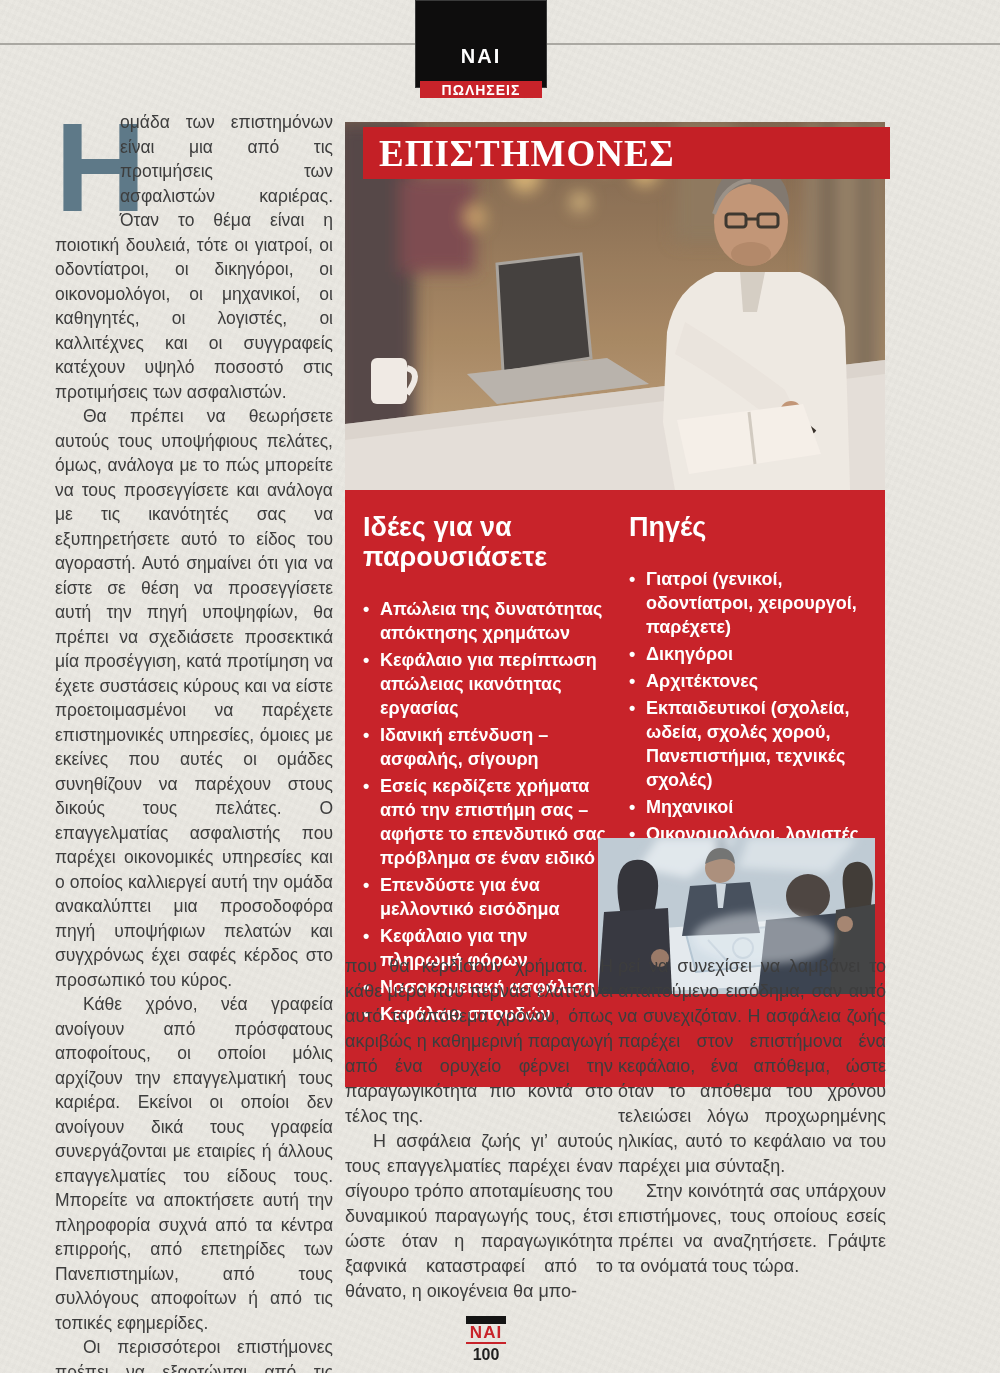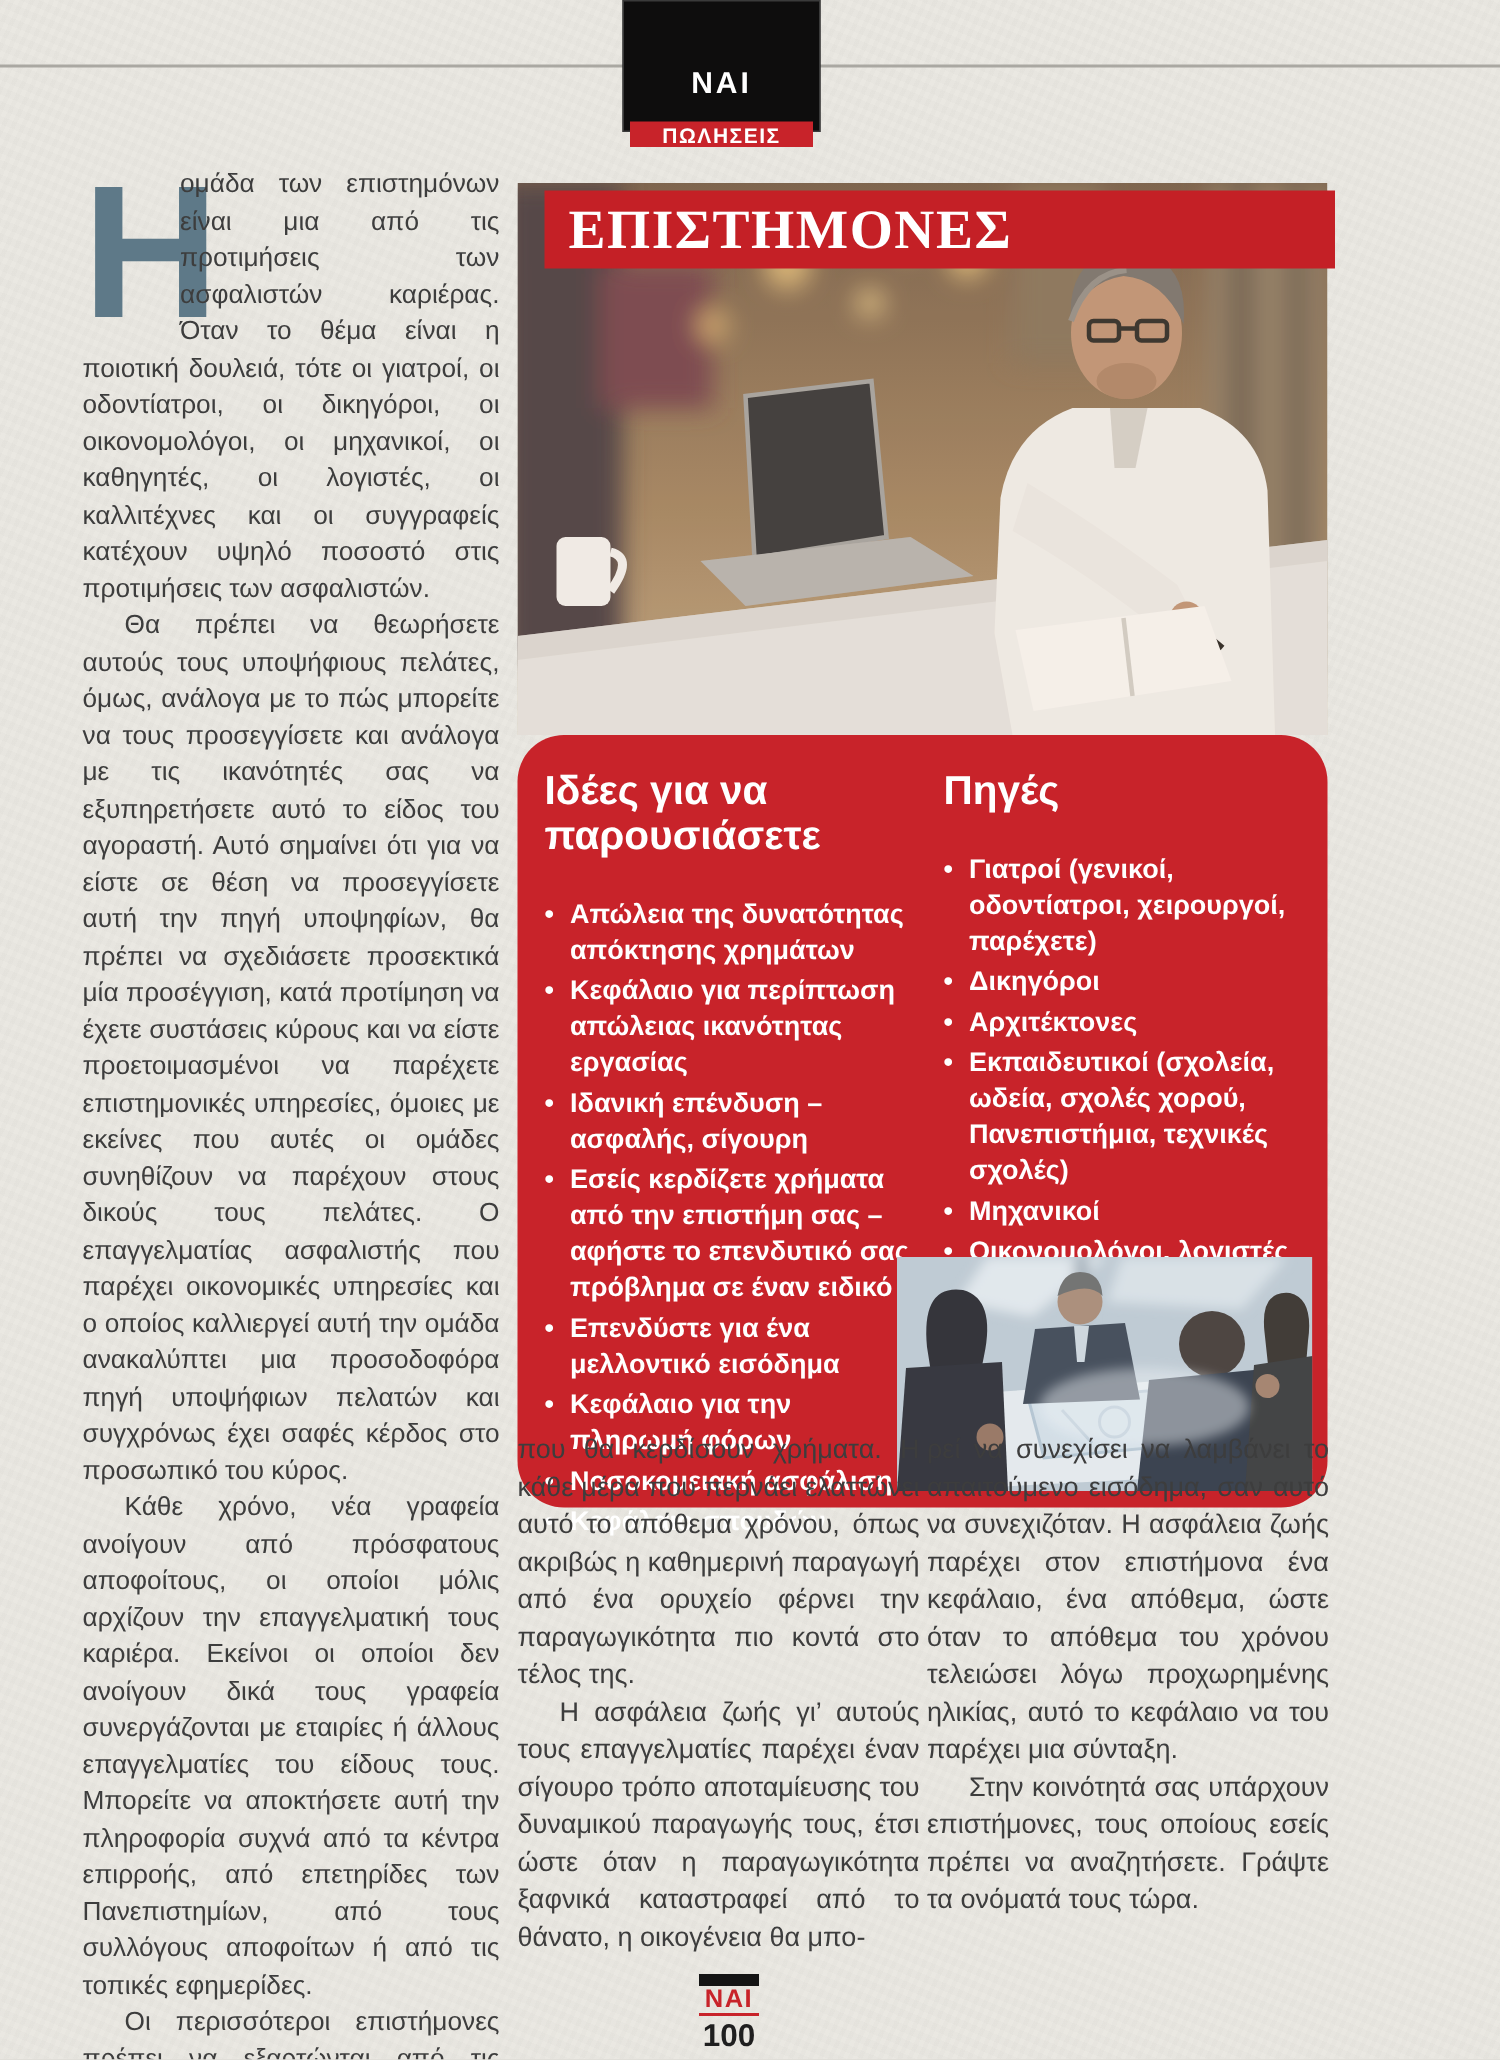--- a/index.html
+++ b/index.html
@@ -44,22 +44,22 @@
   
   .feature-photo{position:absolute;left:345px;top:122px;width:540px;height:368px;overflow:hidden;}
   .feature-title{
     position:absolute;left:363px;top:127px;width:527px;height:52px;z-index:6;
     background:linear-gradient(90deg,#c420206 0,#c42026 76%,#ce4038 92%,#d35049 100%);
     background-color:#c42026;
     display:flex;align-items:center;box-sizing:border-box;padding-left:16px;
     color:#fff;font-family:"Liberation Serif",serif;font-weight:bold;font-size:37px;letter-spacing:1px;
   }
   .feature-body{
-    position:absolute;left:345px;top:490px;width:540px;height:515px;
-    background:var(--accent,#c8232a);color:#fff;border-radius:31px;
+    position:absolute;left:345px;top:490px;width:540px;height:597px;
+    background:var(--accent,#c8232a);color:#fff;
   }
   .red-col{position:absolute;top:22px;}
   .red-col.ideas{left:18px;width:247px;}
   .red-col.sources{left:284px;width:252px;}
   .red-heading{font-size:27px;font-weight:bold;line-height:30px;margin:0 0 25px 0;}
   .red-list{list-style:none;margin:0;padding:0;}
   .red-list li{
     position:relative;padding-left:17px;margin:0 0 3px 0;
     font-size:18px;font-weight:bold;line-height:24px;
   }
@@ -72,21 +72,21 @@
   }
   .bcol p{margin:0;text-indent:28px;}
   .bcol p.cont{text-indent:0;}
   .bcol.mid{left:345px;}
   .bcol.right{left:618px;}
   
   .footer{position:absolute;left:450px;top:1316px;width:72px;text-align:center;}
   .footer .logo-bar{width:40px;height:8px;background:#141414;margin:0 auto;}
   .footer .logo-nai{color:var(--accent,#c8232a);font-size:17px;font-weight:800;letter-spacing:1px;line-height:18px;}
   .footer .logo-rule{width:40px;height:2px;background:var(--accent,#c8232a);margin:0 auto 2px auto;}
-  .footer .page-num{color:#1f1f1f;font-size:21px;font-weight:bold;margin-top:2px;}
+  .footer .page-num{color:#1f1f1f;font-size:16px;font-weight:bold;margin-top:2px;}
 </style>
 </head>
 <body>
 
 <div id="page">
 
   <div class="top-rule"></div>
 
   <div class="header-tab">
     <div class="nai">ΝΑΙ</div>

